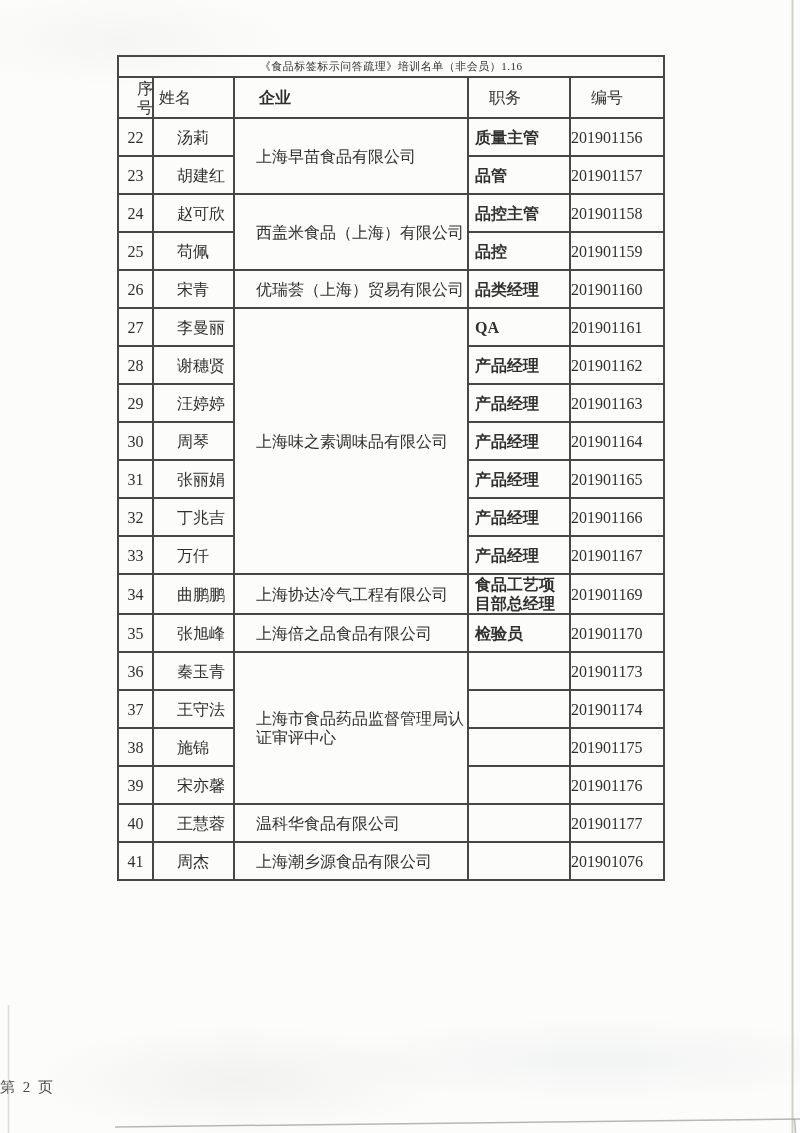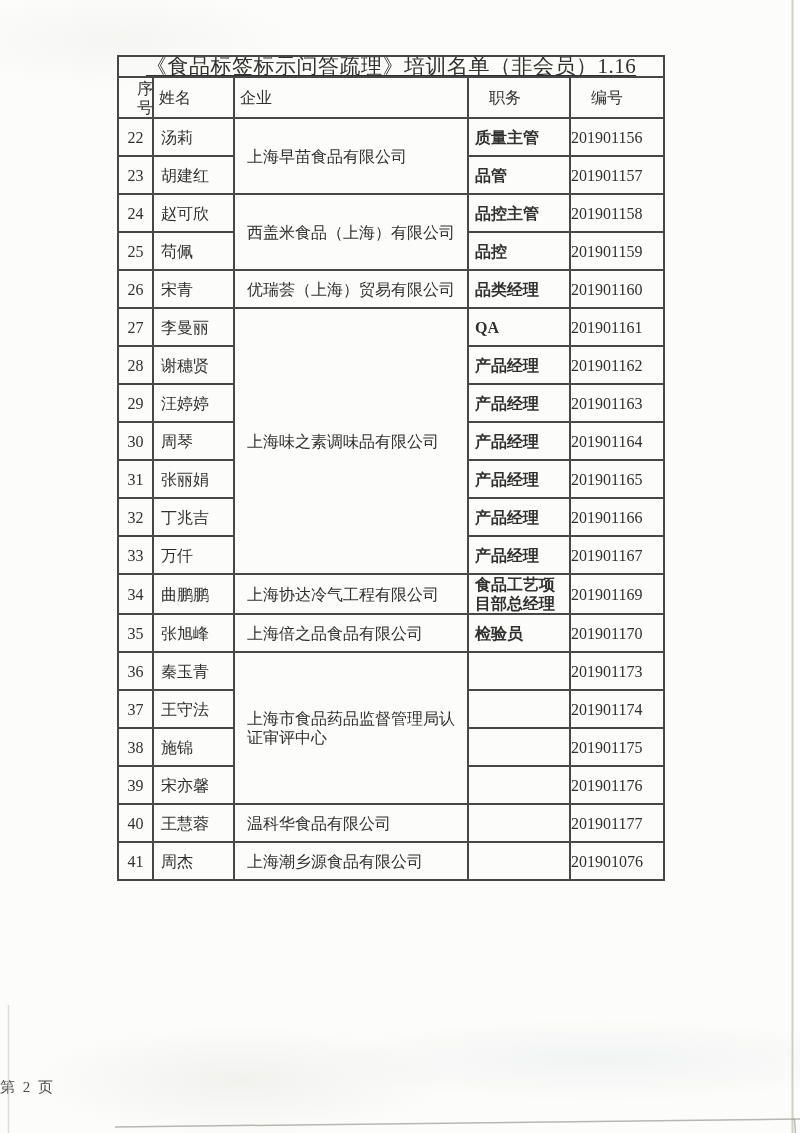--- a/index.html
+++ b/index.html
@@ -36,35 +36,34 @@
   }
   .col-no   { width: 35px; }
   .col-name { width: 81px; }
   .col-comp { width: 234px; }
   .col-pos  { width: 102px; }
   .col-id   { width: 94px; }
 
   .title-cell {
     height: 20px;
     text-align: center;
-    font-size: 21px;
+    font-size: 11px;
     letter-spacing: 0.5px;
-    text-decoration: underline;
   }
   .header-row th { height: 41px; text-align: left; }
   th.h-no { text-align: center; padding: 0 18px; }
   th.h-name { padding-left: 5px; }
-  th.h-comp { padding-left: 5px; }
+  th.h-comp { padding-left: 24px; font-weight: bold; }
   th.h-pos  { padding-left: 20px; }
   th.h-id   { padding-left: 20px; }
 
   .doc-table tbody td { height: 38px; }
   td.c-no   { text-align: center; margin-top: 36px; }
-  td.c-name { padding-left: 7px; }
-  td.c-comp { padding-left: 12px; padding-right: 1px; }
+  td.c-name { padding-left: 23px; }
+  td.c-comp { padding-left: 21px; padding-right: 1px; }
   td.c-pos  { padding-left: 6px; padding-right: 2px; font-weight: bold; }
   td.c-id   { text-align: left; padding-right: 3px; }
 
   .page-footer {
     position: absolute;
     left: 0; top: 1078px;
     width: 100%;
     text-align: left;
     font-size: 15px;
     letter-spacing: 2px;

